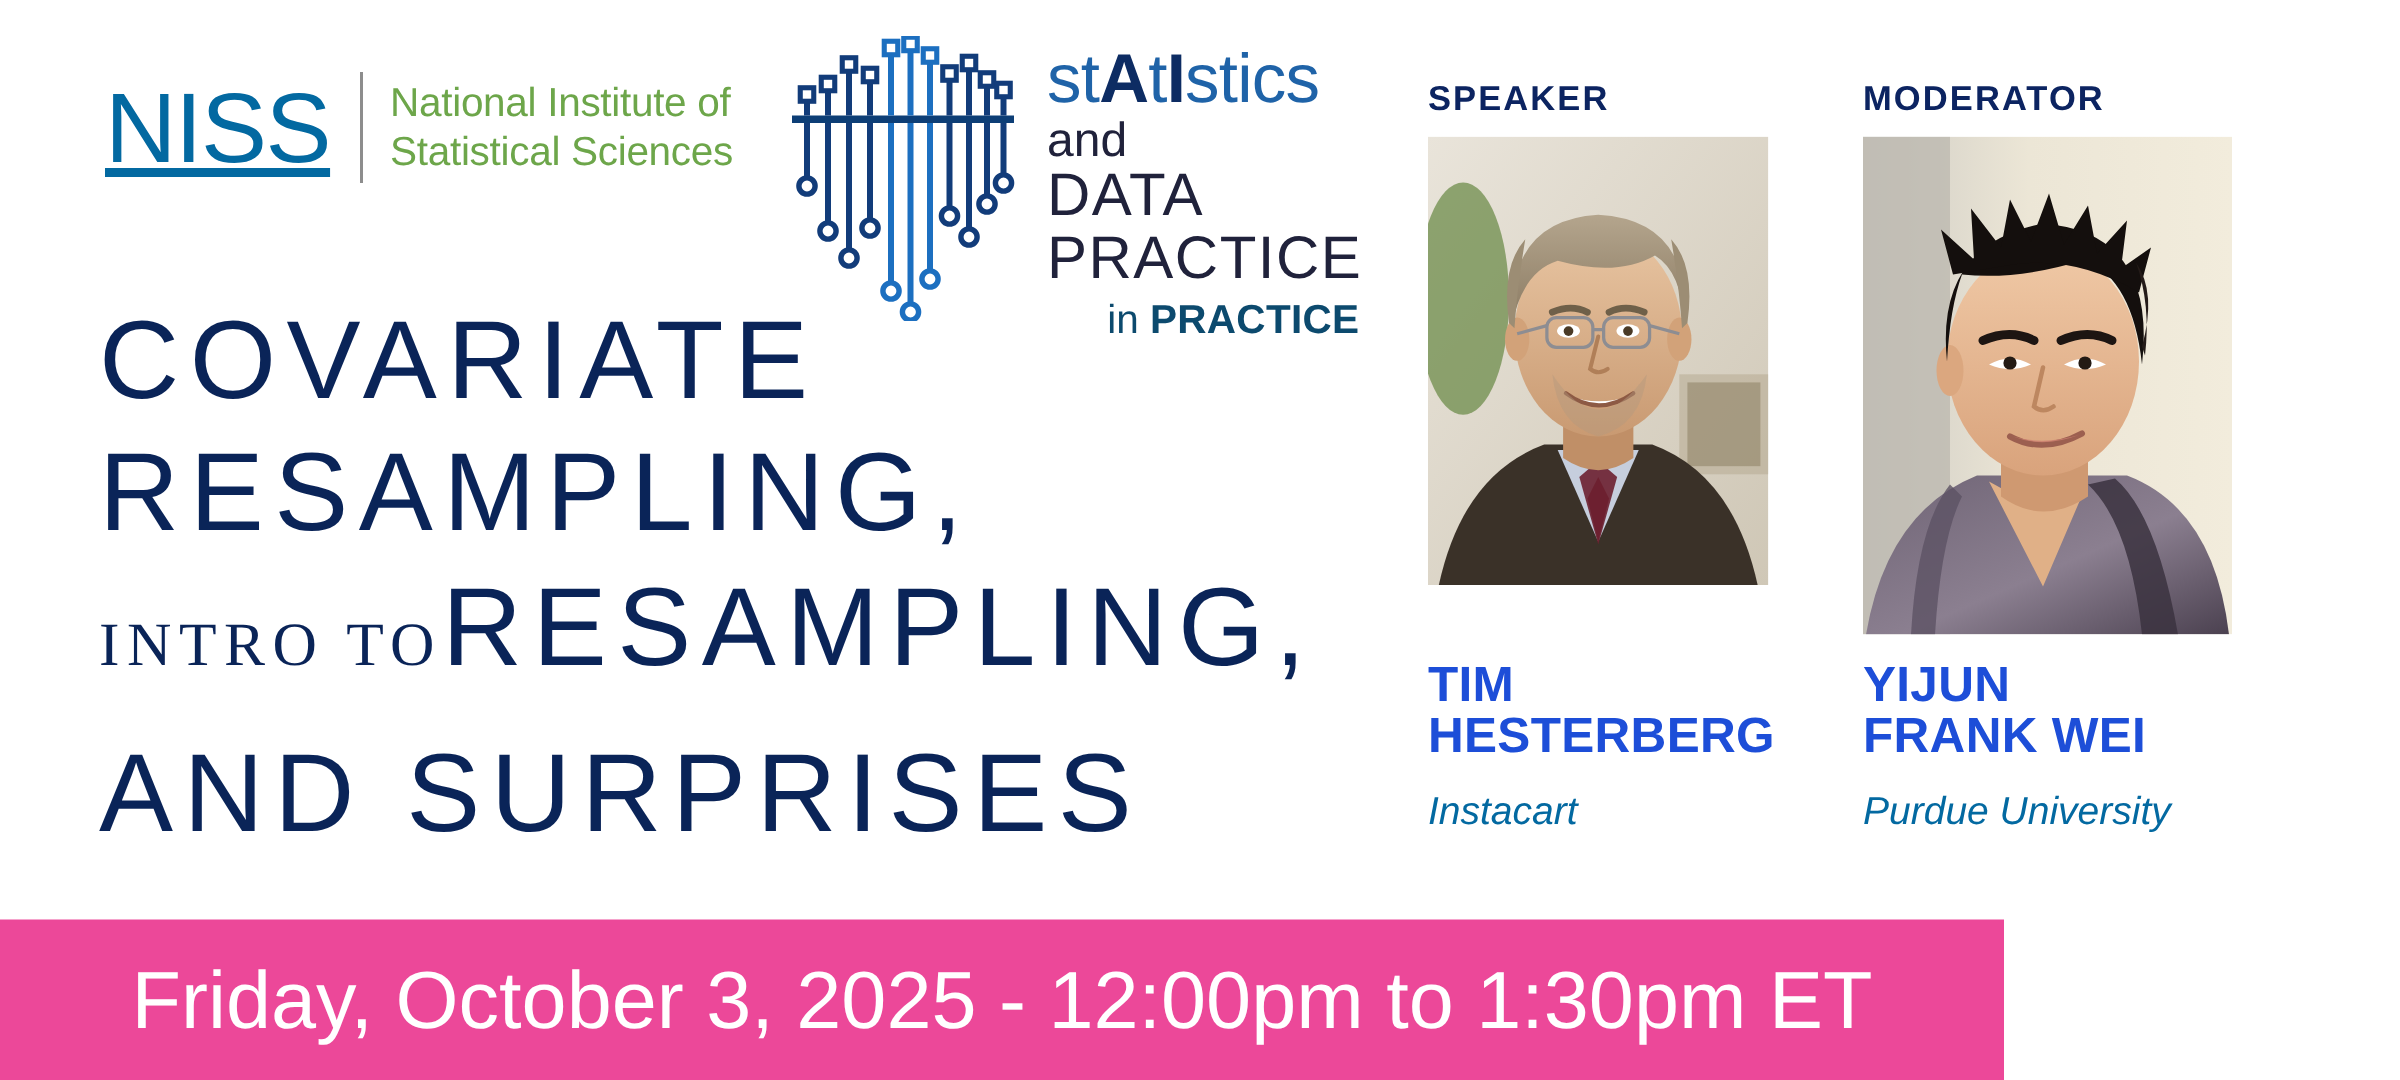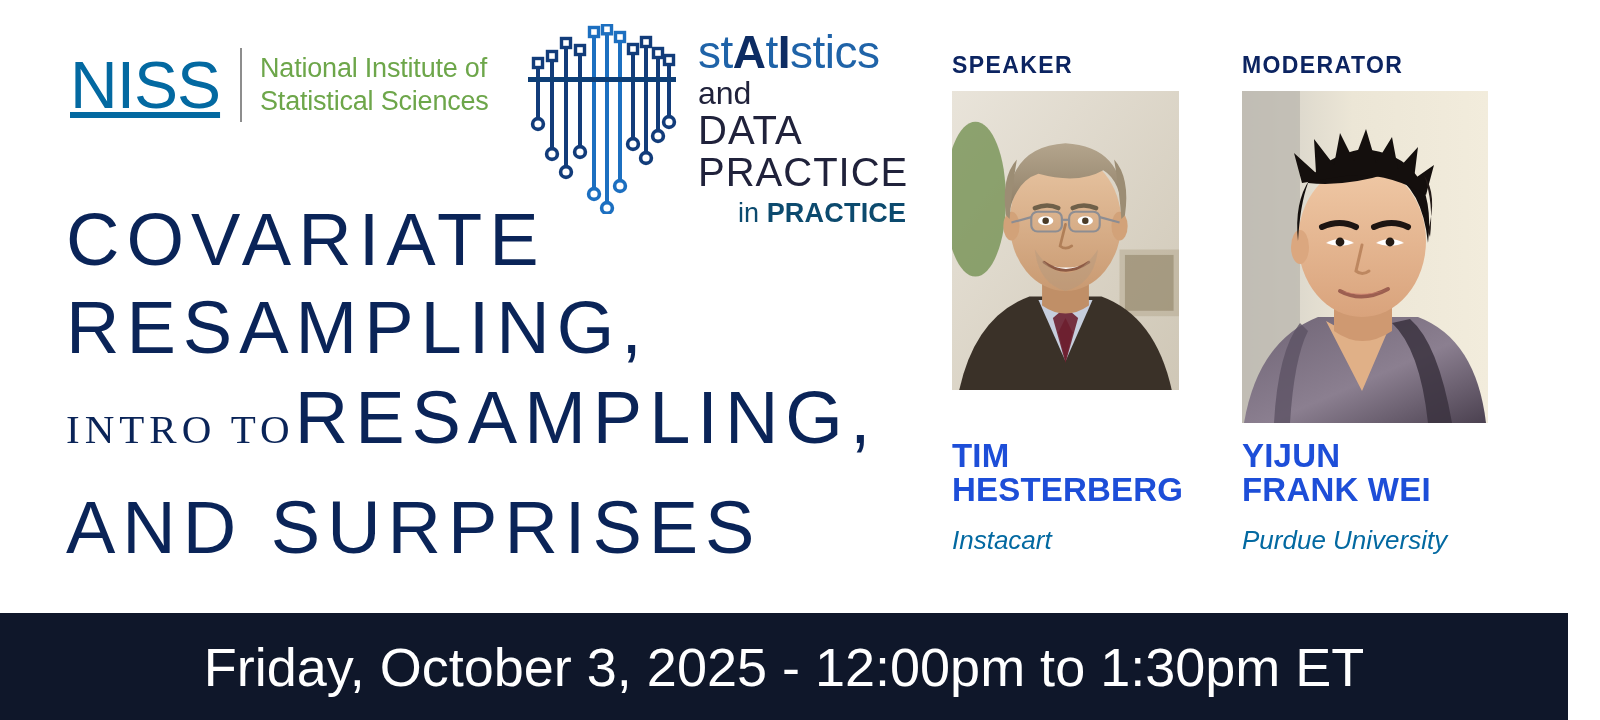--- a/index.html
+++ b/index.html
@@ -66,22 +66,22 @@
   .paff{
     margin-top:18px;font-size:26px;font-style:italic;color:#0369a1;
     white-space:nowrap;
   }
 
   
   .pf{position:absolute;inset:0;}
 
   
   .datebar{
-    position:absolute;left:0;top:613px;width:1568px;height:107px;
-    background:#0f172a;display:flex;align-items:center;justify-content:center;
+    position:absolute;left:0;top:613px;width:1336px;height:107px;
+    background:#ec4899;display:flex;align-items:center;justify-content:center;
   }
   .datetext{
     color:#ffffff;font-size:54px;font-weight:400;letter-spacing:0px;
     white-space:nowrap;
   }
 </style>
 </head>
 <body>
 
 <div class="stage">

